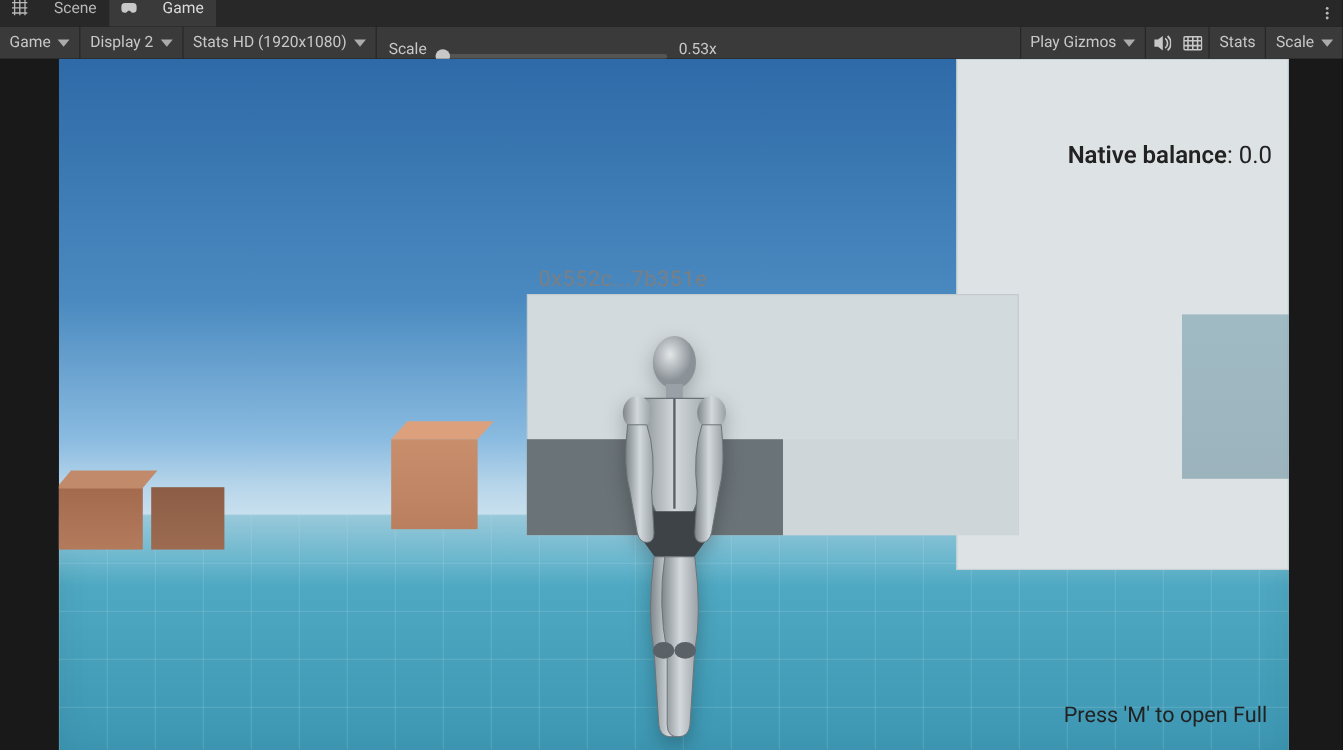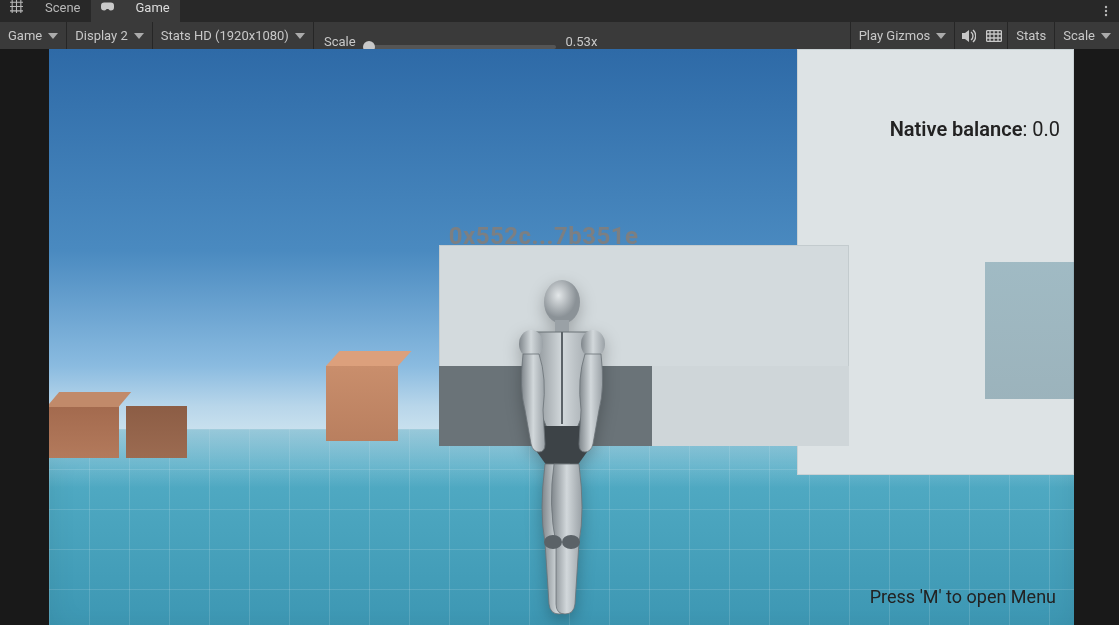--- a/index.html
+++ b/index.html
@@ -54,21 +54,21 @@
   .cube-a::before{content:"";position:absolute;left:0;top:-28%;width:100%;height:28%;background:#c18a6a; transform:skewX(-40deg); transform-origin:bottom left;}
   .cube-b { left:7.5%; top:62%; width:6%; height:9%; background:linear-gradient(#8c5d45,#9c6b51); }
   .cube-c { left:27%; top:55%; width:7%; height:13%; background:linear-gradient(#c98e6c,#b97f5f); }
   .cube-c::before{content:"";position:absolute;left:0;top:-20%;width:100%;height:20%;background:#dca07c; transform:skewX(-42deg); transform-origin:bottom left;}
 
   
   .char { position:absolute; left:50%; top:39%; transform:translateX(-50%); width:130px; height:360px; }
   .char svg { width:100%; height:100%; filter: drop-shadow(0 6px 8px rgba(0,0,0,.25)); }
 
   
-  .overlay-label { position:absolute; color:#7c7f82; font-size:24px; letter-spacing:.5px;font-weight:bold; }
+  .overlay-label { position:absolute; color:#7c7f82; font-size:18px; letter-spacing:.5px; }
   .addr { left:39%; top:30%; }
   .balance { position:absolute; right:14px; top:20px; color:#222; font-size:20px;margin-top:48px; }
   .balance b { font-weight:600; }
   .hint { position:absolute; right:18px; bottom:18px; color:#222; font-size:18px; }
 </style>
 </head>
 <body>
 
 <div class="tabbar">
   <div class="tab">
@@ -207,15 +207,15 @@
         <ellipse cx="56" cy="268" rx="9" ry="7" fill="#5b6267"></ellipse>
         <ellipse cx="74" cy="268" rx="9" ry="7" fill="#5b6267"></ellipse>
 
         <path d="M65 58 v92" stroke="#5b6267" stroke-width="2"></path>
       </svg>
     </div>
 
     <div class="balance">
       <b>Native balance</b>: <span>0.0</span>
     </div>
-    <div class="hint">Press 'M' to open Menu</div>
+    <div class="hint">Press 'M' to open Full</div>
   </div>
 </div>
 
 </body></html>

